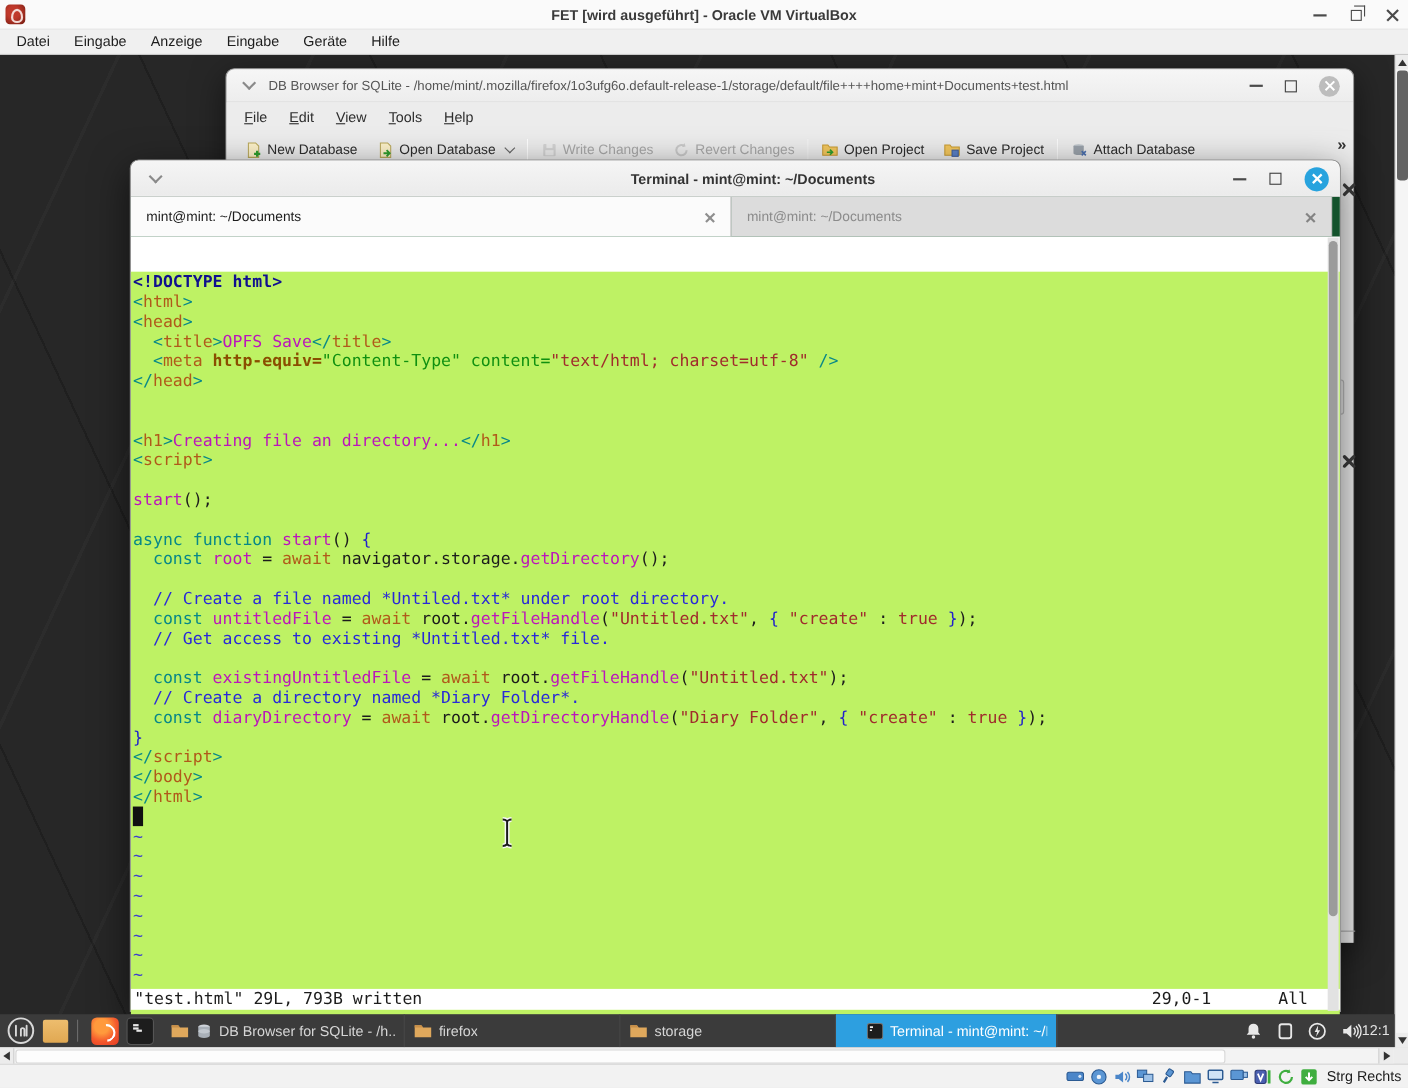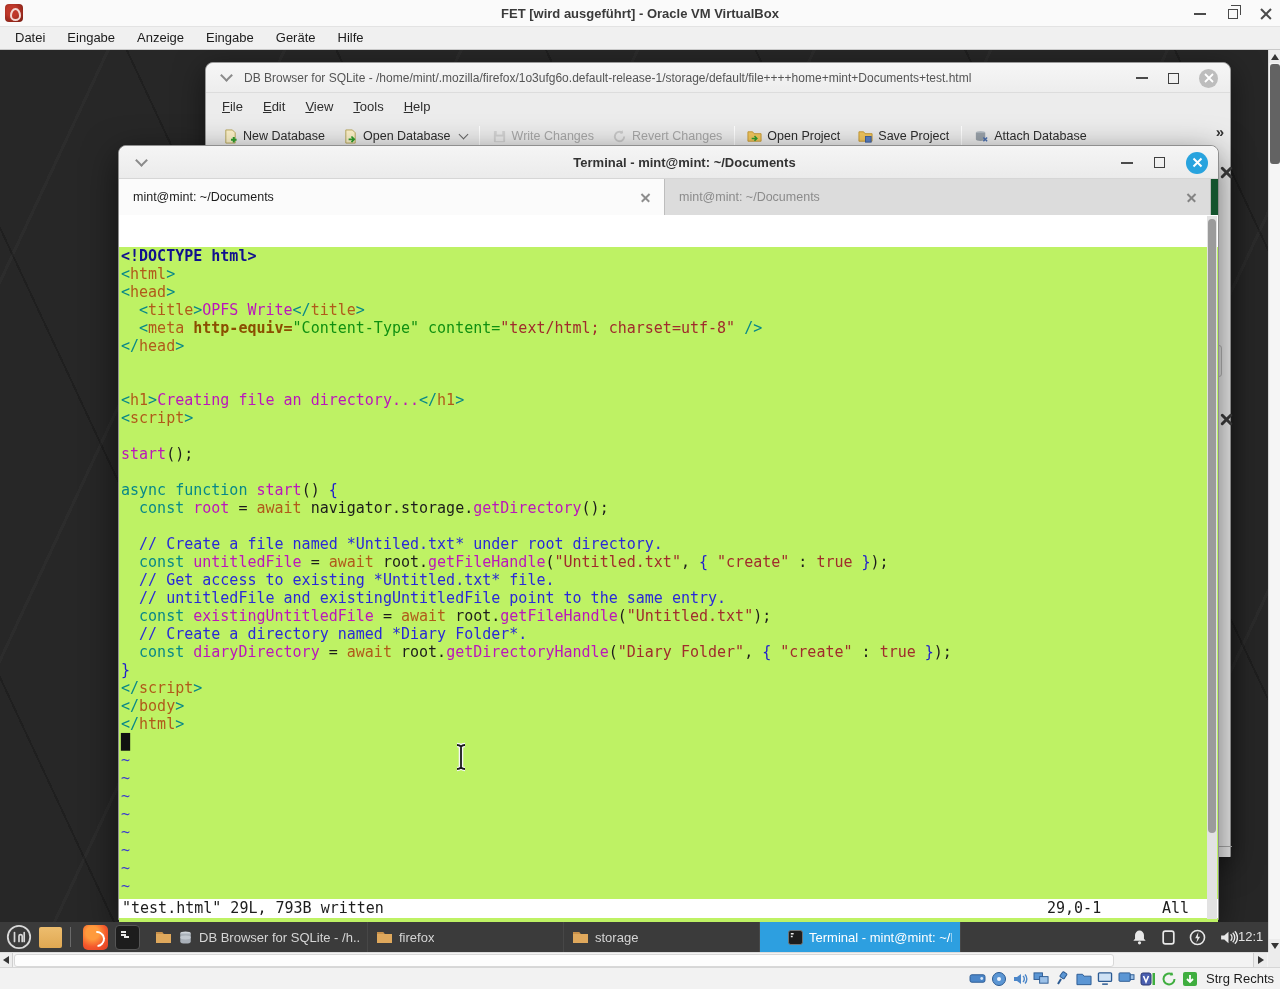--- a/index.html
+++ b/index.html
@@ -286,37 +286,37 @@
           </div>
           <div class="term-tab inactive">
             <span class="lbl">mint@mint: ~/Documents</span>
             <div class="tab-x"></div>
           </div>
         </div>
       <div id="term-content" class="abs">
           <div class="term-line"><span class="tk-dt">&lt;!DOCTYPE html&gt;</span></div>
           <div class="term-line"><span class="tk-p">&lt;</span><span class="tk-t">html</span><span class="tk-p">&gt;</span></div>
           <div class="term-line"><span class="tk-p">&lt;</span><span class="tk-t">head</span><span class="tk-p">&gt;</span></div>
-          <div class="term-line"><span class="tk-n">  </span><span class="tk-p">&lt;</span><span class="tk-t">title</span><span class="tk-p">&gt;</span><span class="tk-i">OPFS Write</span><span class="tk-p">&lt;/</span><span class="tk-t">title</span><span class="tk-p">&gt;</span></div>
+          <div class="term-line"><span class="tk-n">  </span><span class="tk-p">&lt;</span><span class="tk-t">title</span><span class="tk-p">&gt;</span><span class="tk-i">OPFS Save</span><span class="tk-p">&lt;/</span><span class="tk-t">title</span><span class="tk-p">&gt;</span></div>
           <div class="term-line"><span class="tk-n">  </span><span class="tk-p">&lt;</span><span class="tk-t">meta</span><span class="tk-n"> </span><span class="tk-at">http-equiv=</span><span class="tk-g">"Content-Type"</span><span class="tk-n"> </span><span class="tk-g">content=</span><span class="tk-s">"text/html; charset=utf-8"</span><span class="tk-n"> </span><span class="tk-p">/&gt;</span></div>
           <div class="term-line"><span class="tk-p">&lt;/</span><span class="tk-t">head</span><span class="tk-p">&gt;</span></div>
           <div class="term-line"></div>
           <div class="term-line"></div>
           <div class="term-line"><span class="tk-p">&lt;</span><span class="tk-t">h1</span><span class="tk-p">&gt;</span><span class="tk-i">Creating file an directory...</span><span class="tk-p">&lt;/</span><span class="tk-t">h1</span><span class="tk-p">&gt;</span></div>
           <div class="term-line"><span class="tk-p">&lt;</span><span class="tk-t">script</span><span class="tk-p">&gt;</span></div>
           <div class="term-line"></div>
           <div class="term-line"><span class="tk-i">start</span><span class="tk-n">();</span></div>
           <div class="term-line"></div>
           <div class="term-line"><span class="tk-p">async</span><span class="tk-n"> </span><span class="tk-p">function</span><span class="tk-n"> </span><span class="tk-i">start</span><span class="tk-n">() </span><span class="tk-b">{</span></div>
           <div class="term-line"><span class="tk-n">  </span><span class="tk-p">const</span><span class="tk-n"> </span><span class="tk-i">root</span><span class="tk-n"> = </span><span class="tk-t">await</span><span class="tk-n"> navigator.storage.</span><span class="tk-i">getDirectory</span><span class="tk-n">();</span></div>
           <div class="term-line"></div>
           <div class="term-line"><span class="tk-n">  </span><span class="tk-c">// Create a file named *Untiled.txt* under root directory.</span></div>
           <div class="term-line"><span class="tk-n">  </span><span class="tk-p">const</span><span class="tk-n"> </span><span class="tk-i">untitledFile</span><span class="tk-n"> = </span><span class="tk-t">await</span><span class="tk-n"> root.</span><span class="tk-i">getFileHandle</span><span class="tk-n">(</span><span class="tk-s">"Untitled.txt"</span><span class="tk-n">, </span><span class="tk-b">{</span><span class="tk-n"> </span><span class="tk-s">"create"</span><span class="tk-n"> : </span><span class="tk-s">true</span><span class="tk-n"> </span><span class="tk-b">}</span><span class="tk-n">);</span></div>
           <div class="term-line"><span class="tk-n">  </span><span class="tk-c">// Get access to existing *Untitled.txt* file.</span></div>
-          <div class="term-line"><span class="tk-n">  </span><span class="tk-c">// untitledFile and existingUntitledFile point to the same entry.</span></div>
+          <div class="term-line"><span class="tk-n">  </span></div>
           <div class="term-line"><span class="tk-n">  </span><span class="tk-p">const</span><span class="tk-n"> </span><span class="tk-i">existingUntitledFile</span><span class="tk-n"> = </span><span class="tk-t">await</span><span class="tk-n"> root.</span><span class="tk-i">getFileHandle</span><span class="tk-n">(</span><span class="tk-s">"Untitled.txt"</span><span class="tk-n">);</span></div>
           <div class="term-line"><span class="tk-n">  </span><span class="tk-c">// Create a directory named *Diary Folder*.</span></div>
           <div class="term-line"><span class="tk-n">  </span><span class="tk-p">const</span><span class="tk-n"> </span><span class="tk-i">diaryDirectory</span><span class="tk-n"> = </span><span class="tk-t">await</span><span class="tk-n"> root.</span><span class="tk-i">getDirectoryHandle</span><span class="tk-n">(</span><span class="tk-s">"Diary Folder"</span><span class="tk-n">, </span><span class="tk-b">{</span><span class="tk-n"> </span><span class="tk-s">"create"</span><span class="tk-n"> : </span><span class="tk-s">true</span><span class="tk-n"> </span><span class="tk-b">}</span><span class="tk-n">);</span></div>
           <div class="term-line"><span class="tk-b">}</span></div>
           <div class="term-line"><span class="tk-p">&lt;/</span><span class="tk-t">script</span><span class="tk-p">&gt;</span></div>
           <div class="term-line"><span class="tk-p">&lt;/</span><span class="tk-t">body</span><span class="tk-p">&gt;</span></div>
           <div class="term-line"><span class="tk-p">&lt;/</span><span class="tk-t">html</span><span class="tk-p">&gt;</span></div>
           <div class="term-line"><span class="tk-cur">█</span></div>
           <div class="term-line"><span class="tk-tl">~</span></div>
           <div class="term-line"><span class="tk-tl">~</span></div>

